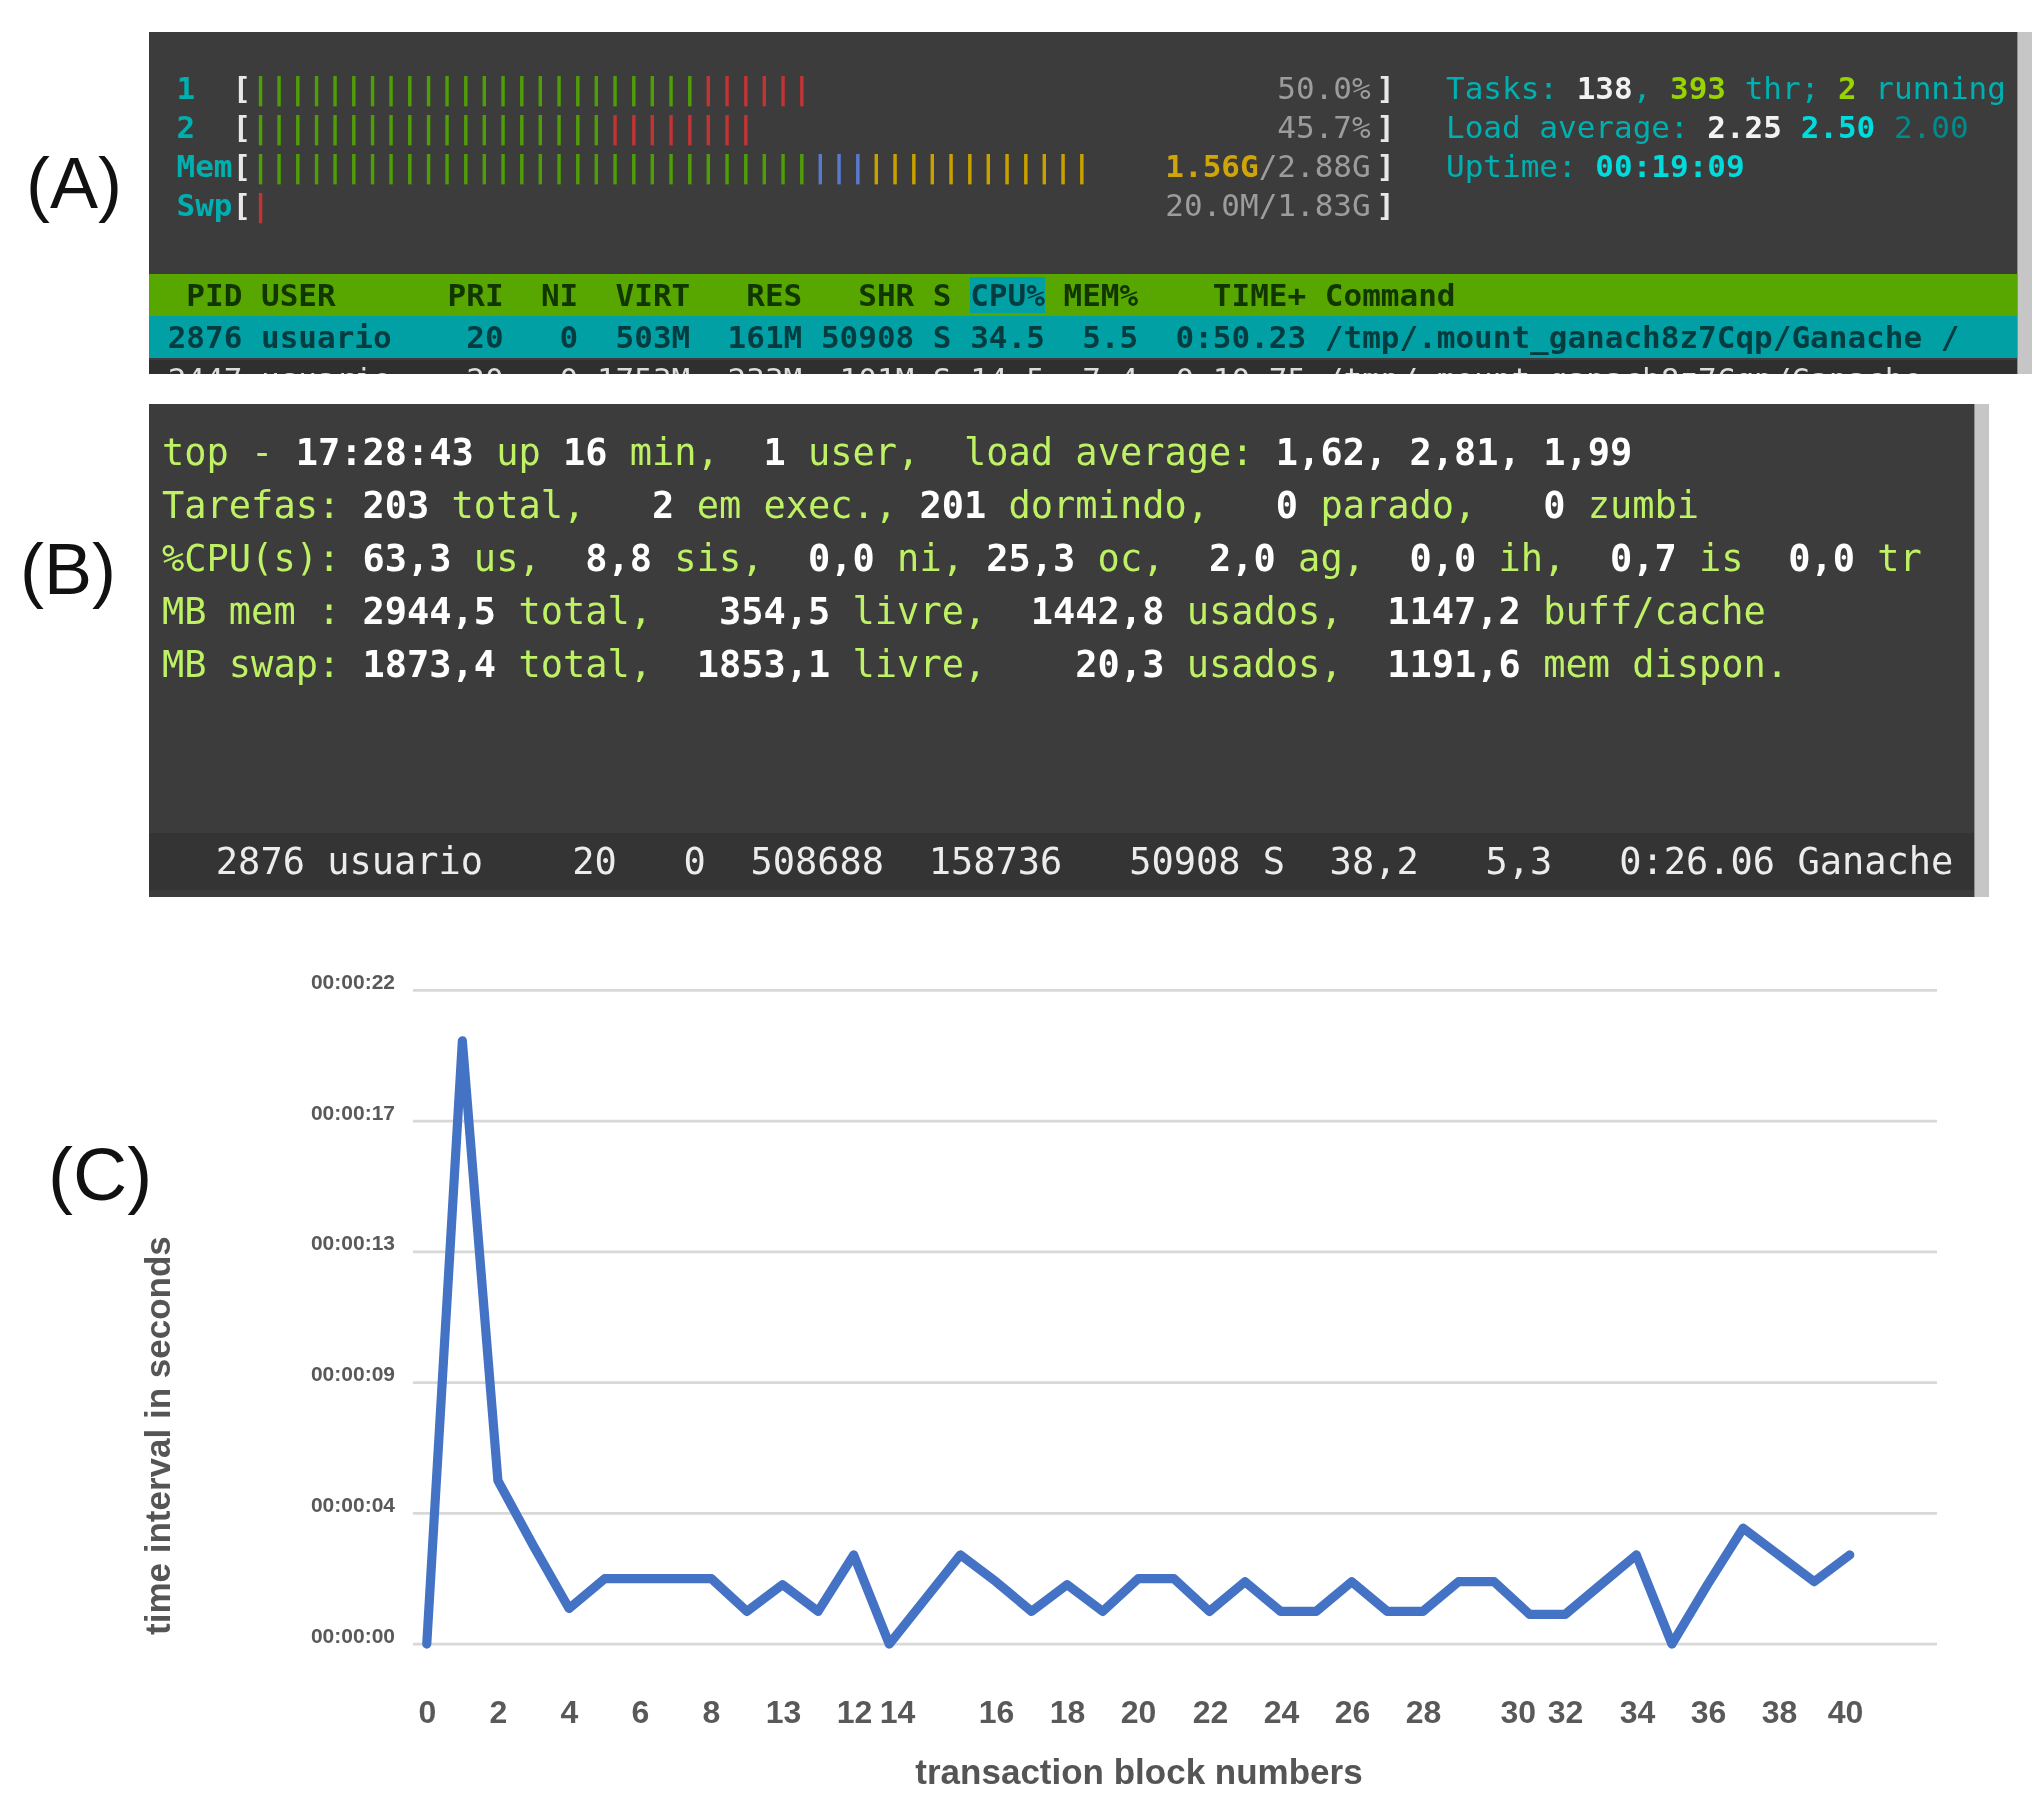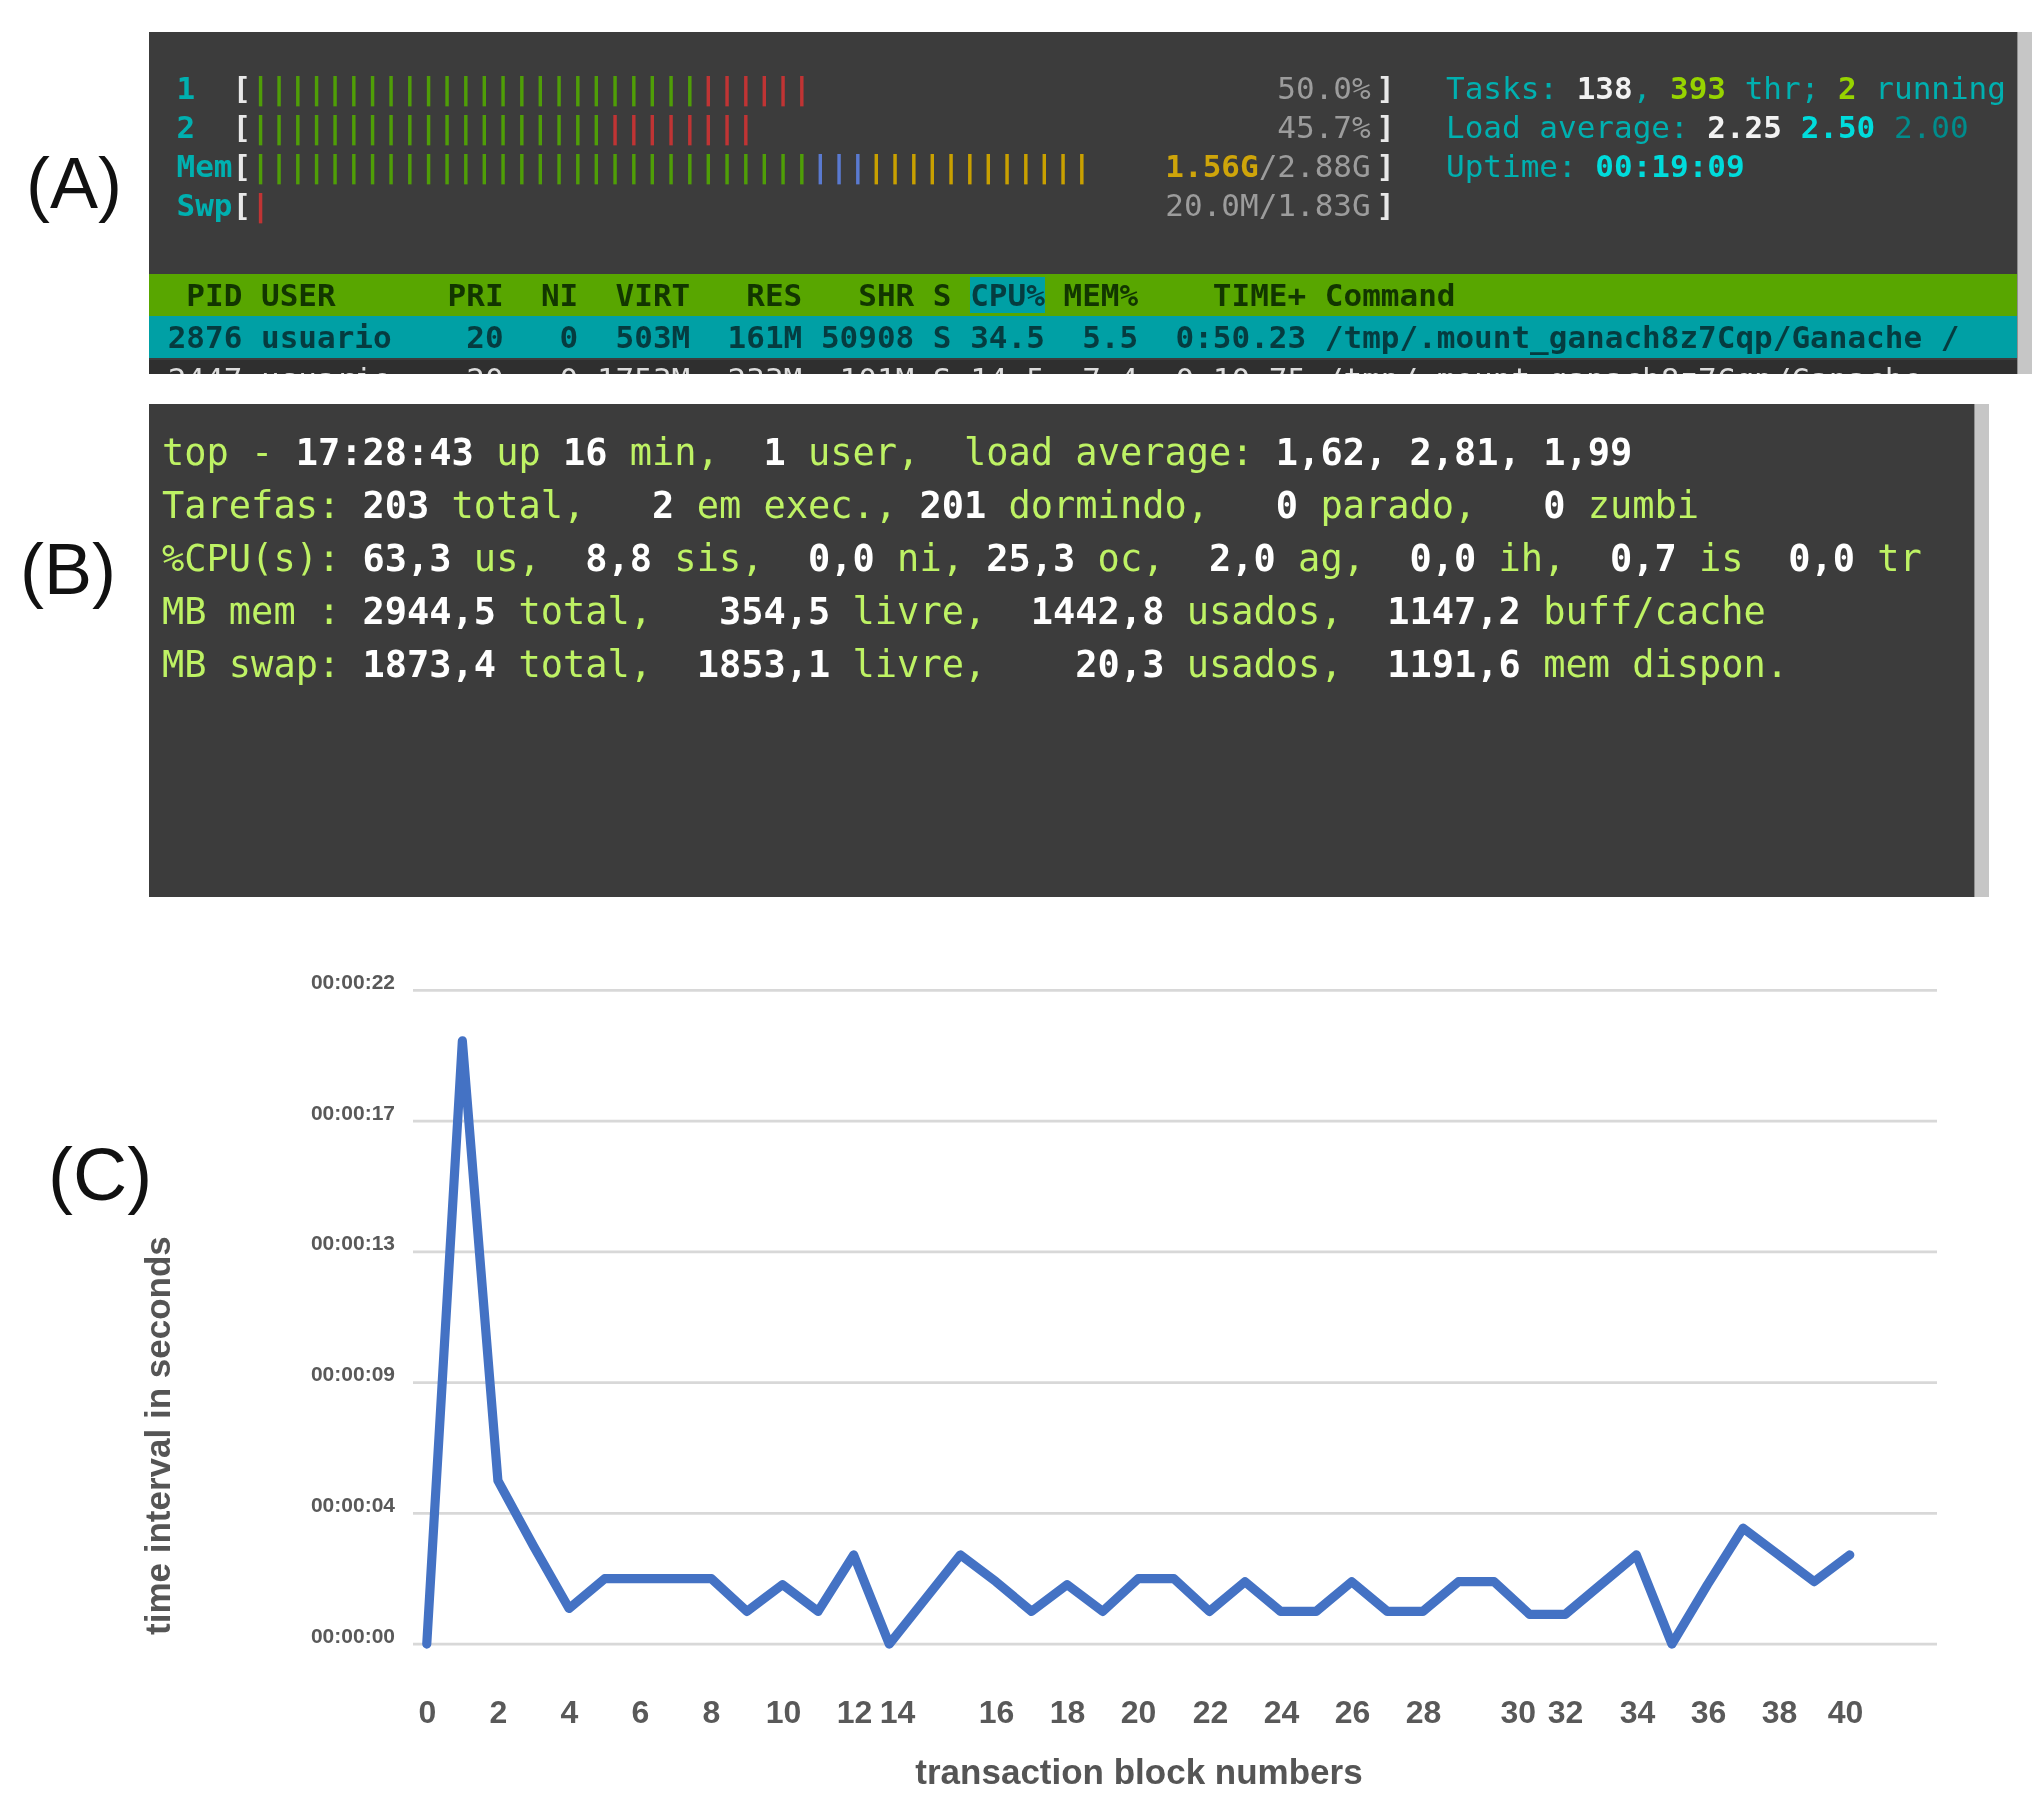--- a/index.html
+++ b/index.html
@@ -69,20 +69,21 @@
     <div id="htop-meters"><div class="meter-row"><span class="m-label">1</span><span class="m-br">[</span><span class="m-inner"><span class="m-bars"><span class="bar-green">||||||||||||||||||||||||</span><span class="bar-red">||||||</span></span><span class="m-val"><span class="sg-gray">50.0%</span></span></span><span class="m-br">]</span></div><div class="meter-row"><span class="m-label">2</span><span class="m-br">[</span><span class="m-inner"><span class="m-bars"><span class="bar-green">|||||||||||||||||||</span><span class="bar-red">||||||||</span></span><span class="m-val"><span class="sg-gray">45.7%</span></span></span><span class="m-br">]</span></div><div class="meter-row"><span class="m-label">Mem</span><span class="m-br">[</span><span class="m-inner"><span class="m-bars"><span class="bar-green">||||||||||||||||||||||||||||||</span><span class="bar-blue">|||</span><span class="bar-yellow">||||||||||||</span></span><span class="m-val"><span class="sg-yb">1.56G</span><span class="sg-gray">/2.88G</span></span></span><span class="m-br">]</span></div><div class="meter-row"><span class="m-label">Swp</span><span class="m-br">[</span><span class="m-inner"><span class="m-bars"><span class="bar-red">|</span></span><span class="m-val"><span class="sg-gray">20.0M/1.83G</span></span></span><span class="m-br">]</span></div></div>
     <div id="htop-summary"><div><span class="sg-cy">Tasks: </span><span class="sg-w">138</span><span class="sg-cy">, </span><span class="sg-gb">393</span><span class="sg-cy"> thr; </span><span class="sg-gb">2</span><span class="sg-cy"> running</span></div><div><span class="sg-cy">Load average: </span><span class="sg-w">2.25 </span><span class="sg-cyb">2.50 </span><span class="sg-teal">2.00</span></div><div><span class="sg-cy">Uptime: </span><span class="sg-cyb">00:19:09</span></div></div>
     <div class="htop-header"><span>  PID USER      PRI  NI  VIRT   RES   SHR S </span><span class="htop-sel">CPU%</span><span> MEM%    TIME+ Command</span></div>
     <div class="htop-row"> 2876 usuario    20   0  503M  161M 50908 S 34.5  5.5  0:50.23 /tmp/.mount_ganach8z7Cqp/Ganache /</div>
     <div class="htop-partial"> 2447 usuario    20   0 1753M  233M  101M S 14.5  7.4  0:10.75 /tmp/.mount_ganach8z7Cqp/Ganache</div>
     <div class="scroll-strip"></div>
   </div>
 
   <div id="panelB" class="term">
     <div id="top-lines"><div><span class="sg-n">top - </span><span class="sg-b">17:28:43</span><span class="sg-n"> up </span><span class="sg-b">16</span><span class="sg-n"> min,  </span><span class="sg-b">1</span><span class="sg-n"> user,  load average: </span><span class="sg-b">1,62, 2,81, 1,99</span></div><div><span class="sg-n">Tarefas: </span><span class="sg-b">203</span><span class="sg-n"> total,   </span><span class="sg-b">2</span><span class="sg-n"> em exec., </span><span class="sg-b">201</span><span class="sg-n"> dormindo,   </span><span class="sg-b">0</span><span class="sg-n"> parado,   </span><span class="sg-b">0</span><span class="sg-n"> zumbi</span></div><div><span class="sg-n">%CPU(s): </span><span class="sg-b">63,3</span><span class="sg-n"> us,  </span><span class="sg-b">8,8</span><span class="sg-n"> sis,  </span><span class="sg-b">0,0</span><span class="sg-n"> ni, </span><span class="sg-b">25,3</span><span class="sg-n"> oc,  </span><span class="sg-b">2,0</span><span class="sg-n"> ag,  </span><span class="sg-b">0,0</span><span class="sg-n"> ih,  </span><span class="sg-b">0,7</span><span class="sg-n"> is  </span><span class="sg-b">0,0</span><span class="sg-n"> tr</span></div><div><span class="sg-n">MB mem : </span><span class="sg-b">2944,5</span><span class="sg-n"> total,   </span><span class="sg-b">354,5</span><span class="sg-n"> livre,  </span><span class="sg-b">1442,8</span><span class="sg-n"> usados,  </span><span class="sg-b">1147,2</span><span class="sg-n"> buff/cache</span></div><div><span class="sg-n">MB swap: </span><span class="sg-b">1873,4</span><span class="sg-n"> total,  </span><span class="sg-b">1853,1</span><span class="sg-n"> livre,    </span><span class="sg-b">20,3</span><span class="sg-n"> usados,  </span><span class="sg-b">1191,6</span><span class="sg-n"> mem dispon.</span></div></div>
+    <div class="top-row">   2876 usuario    20   0  508688  158736   50908 S  38,2   5,3   0:26.06 Ganache</div>
     <div class="scroll-strip"></div>
   </div>
 
   <svg id="chart-svg" width="1524" height="707" viewBox="0 0 1660 770">
       <line x1="0" x2="1660" y1="732" y2="732" stroke="#d8d8d8" stroke-width="3"></line>
       <line x1="0" x2="1660" y1="589.5999999999999" y2="589.5999999999999" stroke="#d8d8d8" stroke-width="3"></line>
       <line x1="0" x2="1660" y1="447.19999999999993" y2="447.19999999999993" stroke="#d8d8d8" stroke-width="3"></line>
       <line x1="0" x2="1660" y1="304.79999999999995" y2="304.79999999999995" stroke="#d8d8d8" stroke-width="3"></line>
       <line x1="0" x2="1660" y1="162.39999999999986" y2="162.39999999999986" stroke="#d8d8d8" stroke-width="3"></line>
       <line x1="0" x2="1660" y1="19.999999999999886" y2="19.999999999999886" stroke="#d8d8d8" stroke-width="3"></line>
@@ -93,21 +94,21 @@
       <div class="ytick" style="top: 1493px;">00:00:04</div>
       <div class="ytick" style="top: 1362px;">00:00:09</div>
       <div class="ytick" style="top: 1231px;">00:00:13</div>
       <div class="ytick" style="top: 1101px;">00:00:17</div>
       <div class="ytick" style="top: 970px;">00:00:22</div>
       <div class="xtick" style="left: 386px;">0</div>
       <div class="xtick" style="left: 457px;">2</div>
       <div class="xtick" style="left: 528px;">4</div>
       <div class="xtick" style="left: 599px;">6</div>
       <div class="xtick" style="left: 670px;">8</div>
-      <div class="xtick" style="left: 742px;">10</div>
+      <div class="xtick" style="left: 742px;">13</div>
       <div class="xtick" style="left: 813px;">12</div>
       <div class="xtick" style="left: 856px;">14</div>
       <div class="xtick" style="left: 955px;">16</div>
       <div class="xtick" style="left: 1026px;">18</div>
       <div class="xtick" style="left: 1097px;">20</div>
       <div class="xtick" style="left: 1169px;">22</div>
       <div class="xtick" style="left: 1240px;">24</div>
       <div class="xtick" style="left: 1311px;">26</div>
       <div class="xtick" style="left: 1382px;">28</div>
       <div class="xtick" style="left: 1453px; text-align: right;">30</div>

